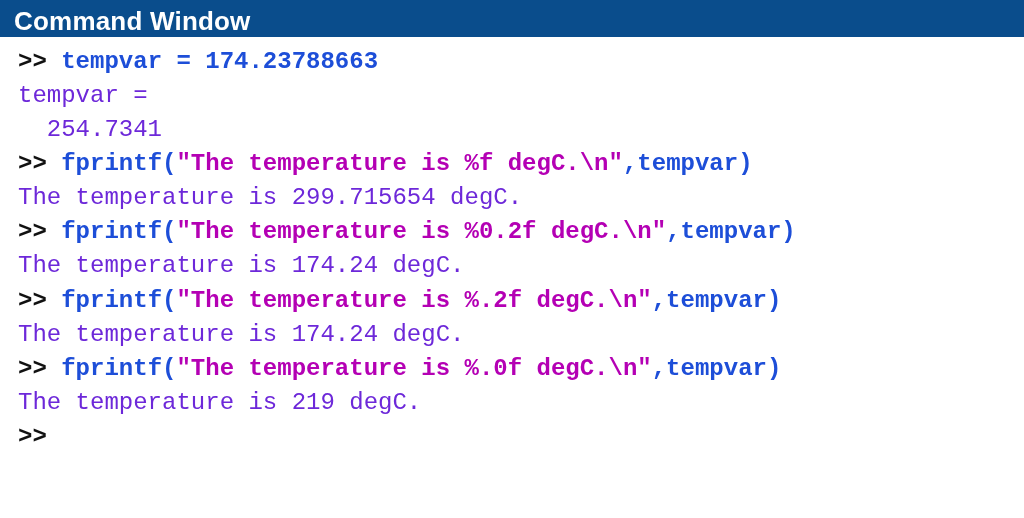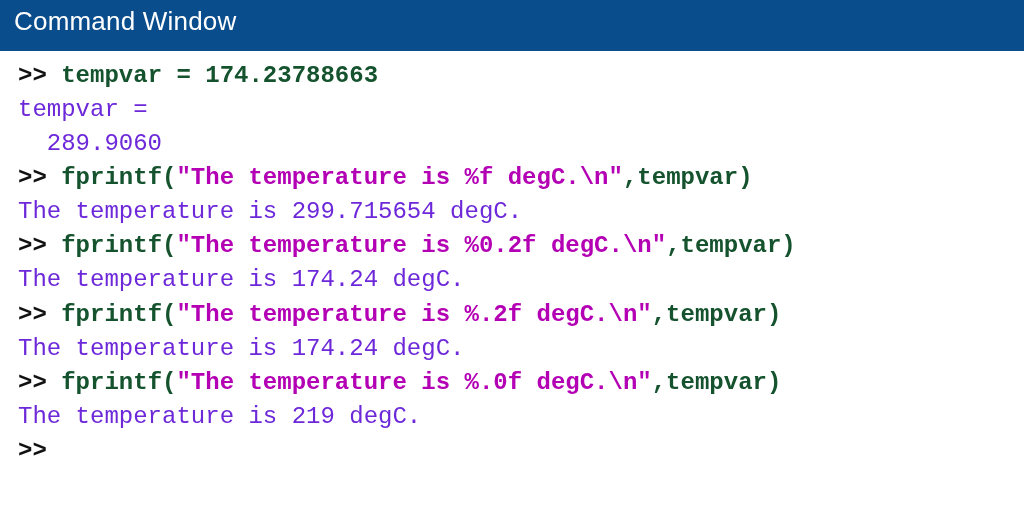--- a/index.html
+++ b/index.html
@@ -17,23 +17,23 @@
     .window {
       width: 100%;
       height: 100%;
       display: flex;
       flex-direction: column;
       border-top: 2px solid #0a4d8c;
     }
     .title-bar {
       background: #0a4d8c;
       color: #ffffff;
-      padding: 4px 14px 14px 14px;
+      padding: 4px 14px 0 14px;
       font-size: 26px;
-      font-weight: normal;
+      font-weight: bold;
       letter-spacing: 0.2px;
     }
     .content-wrapper {
       display: flex;
       flex: 1;
       background: #ffffff;
     }
     .gutter {
       width: 20px;
       background: #ffffff;
@@ -75,21 +75,21 @@
       white-space: pre;
       color: #111111;
       overflow: hidden;
     }
     .prompt {
       font-weight: bold;
       color: #111111;
     }
     .code {
       font-weight: bold;
-      color: #14532d;
+      color: #1d4ed8;
     }
     .string {
       font-weight: bold;
       color: #b400b4;
     }
     .output {
       font-weight: normal;
       color: #6d28d9;
     }
     .caret {
@@ -99,21 +99,21 @@
 </head>
 <body>
 
 <div class="window">
   <div class="title-bar">Command Window</div>
 
   <div class="content-wrapper">
 
     <div class="console"><span class="prompt">&gt;&gt; </span><span class="code">tempvar = 174.23788663</span>
 <span class="output">tempvar =</span>
-<span class="output">  289.9060</span>
+<span class="output">  254.7341</span>
 <span class="prompt">&gt;&gt; </span><span class="code">fprintf(</span><span class="string">"The temperature is %f degC.\n"</span><span class="code">,tempvar)</span>
 <span class="output">The temperature is 299.715654 degC.</span>
 <span class="prompt">&gt;&gt; </span><span class="code">fprintf(</span><span class="string">"The temperature is %0.2f degC.\n"</span><span class="code">,tempvar)</span>
 <span class="output">The temperature is 174.24 degC.</span>
 <span class="prompt">&gt;&gt; </span><span class="code">fprintf(</span><span class="string">"The temperature is %.2f degC.\n"</span><span class="code">,tempvar)</span>
 <span class="output">The temperature is 174.24 degC.</span>
 <span class="prompt">&gt;&gt; </span><span class="code">fprintf(</span><span class="string">"The temperature is %.0f degC.\n"</span><span class="code">,tempvar)</span>
 <span class="output">The temperature is 219 degC.</span>
 <span class="prompt">&gt;&gt;</span><span class="caret"></span></div>
   </div>

